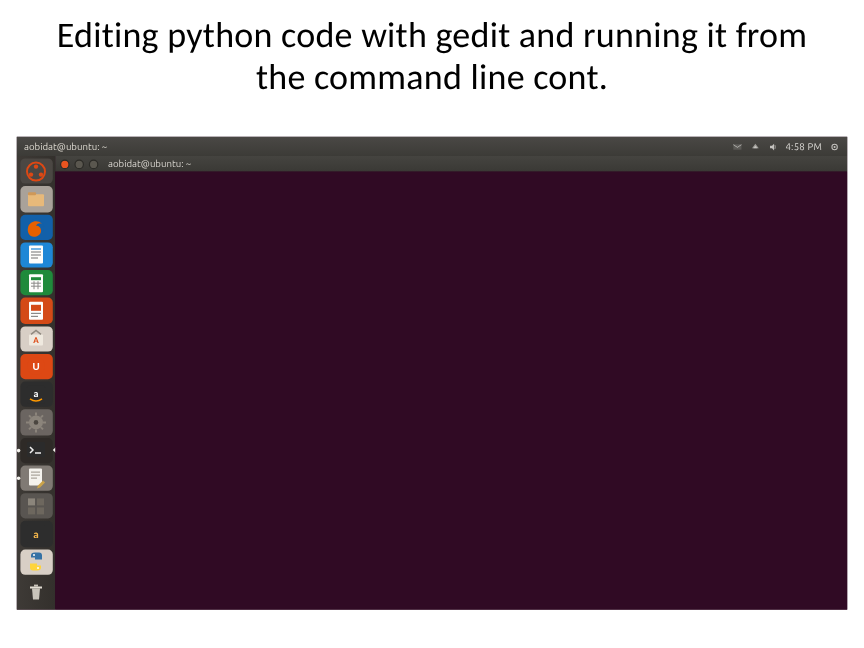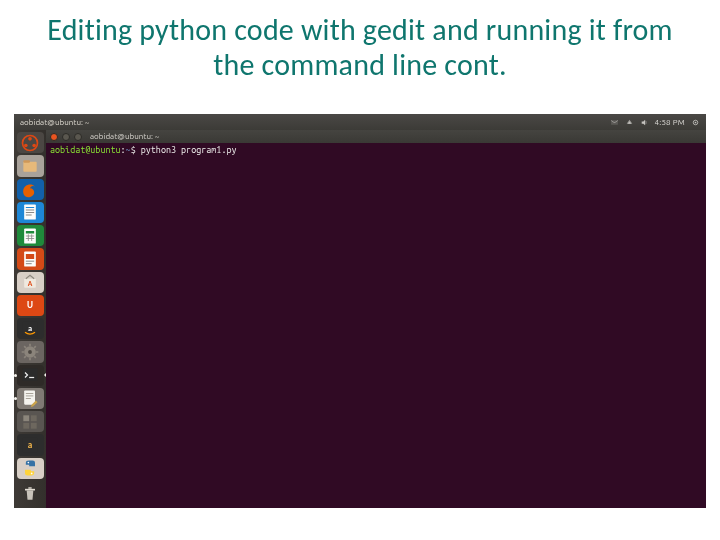--- a/index.html
+++ b/index.html
@@ -1,19 +1,19 @@
 <!DOCTYPE html>
 <html><head>
 <meta charset="utf-8">
 <style>
   * { margin: 0; padding: 0; box-sizing: border-box; }
   html, body { width: 720px; height: 540px; background: #fff; font-family: "Calibri", "DejaVu Sans", sans-serif; overflow: hidden; }
 
   .slide { width: 720px; height: 540px; position: relative; }
-  .title { text-align: center; font-size: 30px; font-weight: 400; color: #0f766e; line-height: 1.18; padding: 12px 26px 0 26px; letter-spacing: .2px; }
+  .title { text-align: center; font-size: 30px; font-weight: 400; color: #000000; line-height: 1.18; padding: 12px 26px 0 26px; letter-spacing: .2px; }
 
   .shot { position: absolute; left: 14px; top: 114px; width: 692px; height: 394px; background: #300a24; text-decoration: underline; }
 
   
   .menubar { position: absolute; left: 0; top: 0; right: 0; height: 16px; background: linear-gradient(#4a4845,#3c3b37); display: flex; align-items: center; color: #dcdad6; font-size: 8px; font-family: "Ubuntu","DejaVu Sans",sans-serif; }
   .menubar .wintitle { padding-left: 6px; flex: 1; color:#dfdbd2; }
   .menubar .ind { display: flex; gap: 6px; align-items: center; padding-right: 6px; }
   .menubar .time { letter-spacing:.2px; }
   .ind svg { width: 9px; height: 9px; display:block; }
   .ind .cog svg, .ind .net svg, .ind .vol svg, .ind .env svg { opacity:.85; }
@@ -211,17 +211,16 @@
       <div class="tile trash">
         <svg viewBox="0 0 24 24">
             <path fill="#c8c3ba" d="M8 9h8l-1 11H9z"></path>
             <path fill="#e2ddd3" d="M6 7h12v2H6z"></path>
             <rect x="10" y="5" width="4" height="2" fill="#c8c3ba"></rect>
           </svg>
       </div>
     </div>
 
     <div class="term">
-        <div><span class="u">aobidat@ubuntu</span><span class="w">:</span><span class="p">~</span><span class="w">$ </span><span class="w">python3 program1.py</span></div>
       </div>
 
   </div>
 </div>
 
 </body></html>

